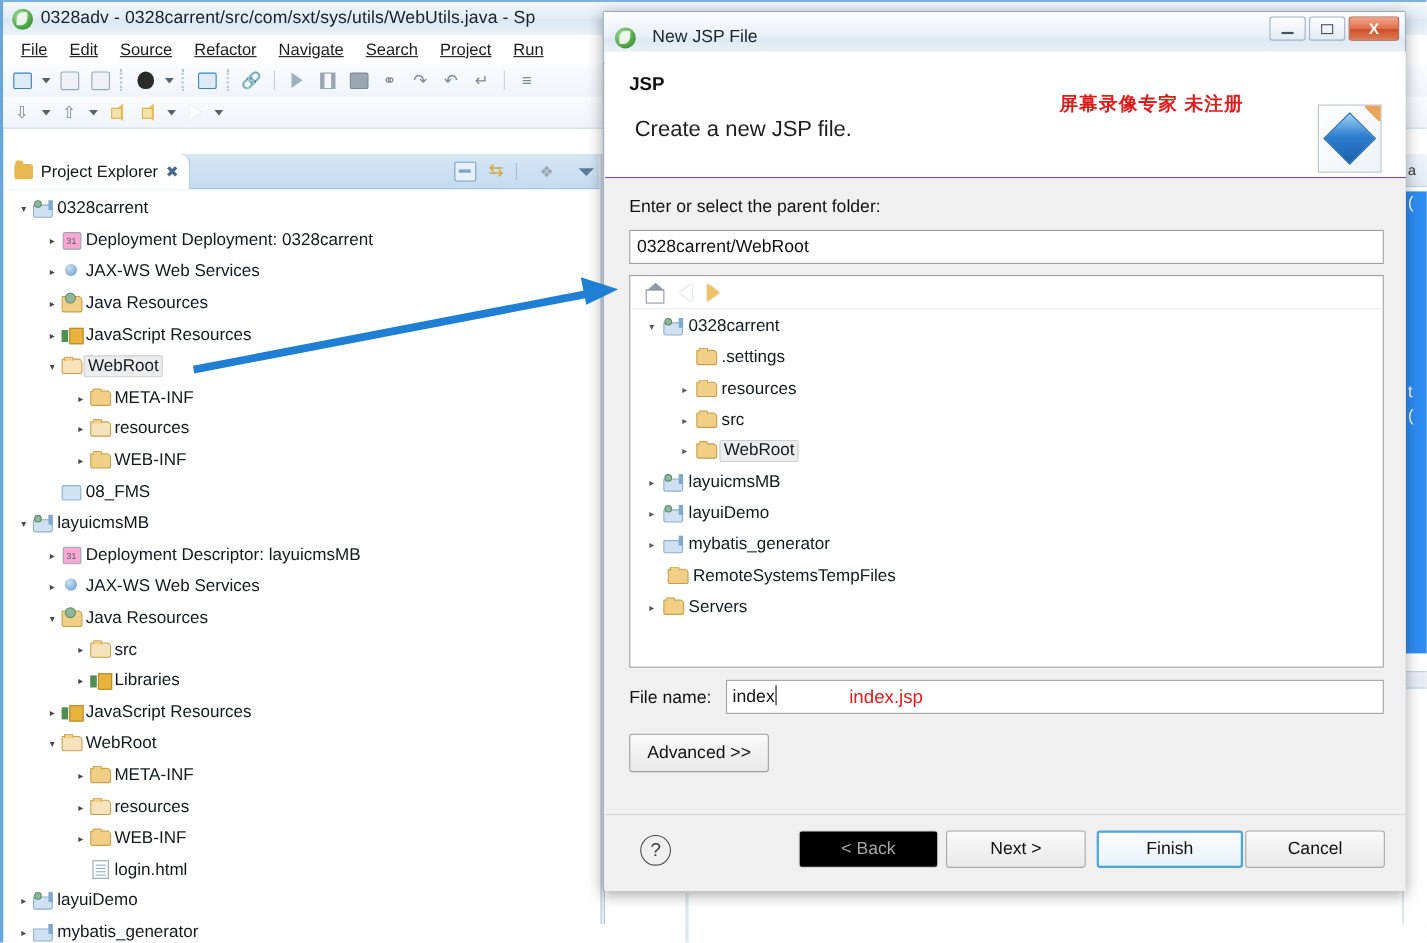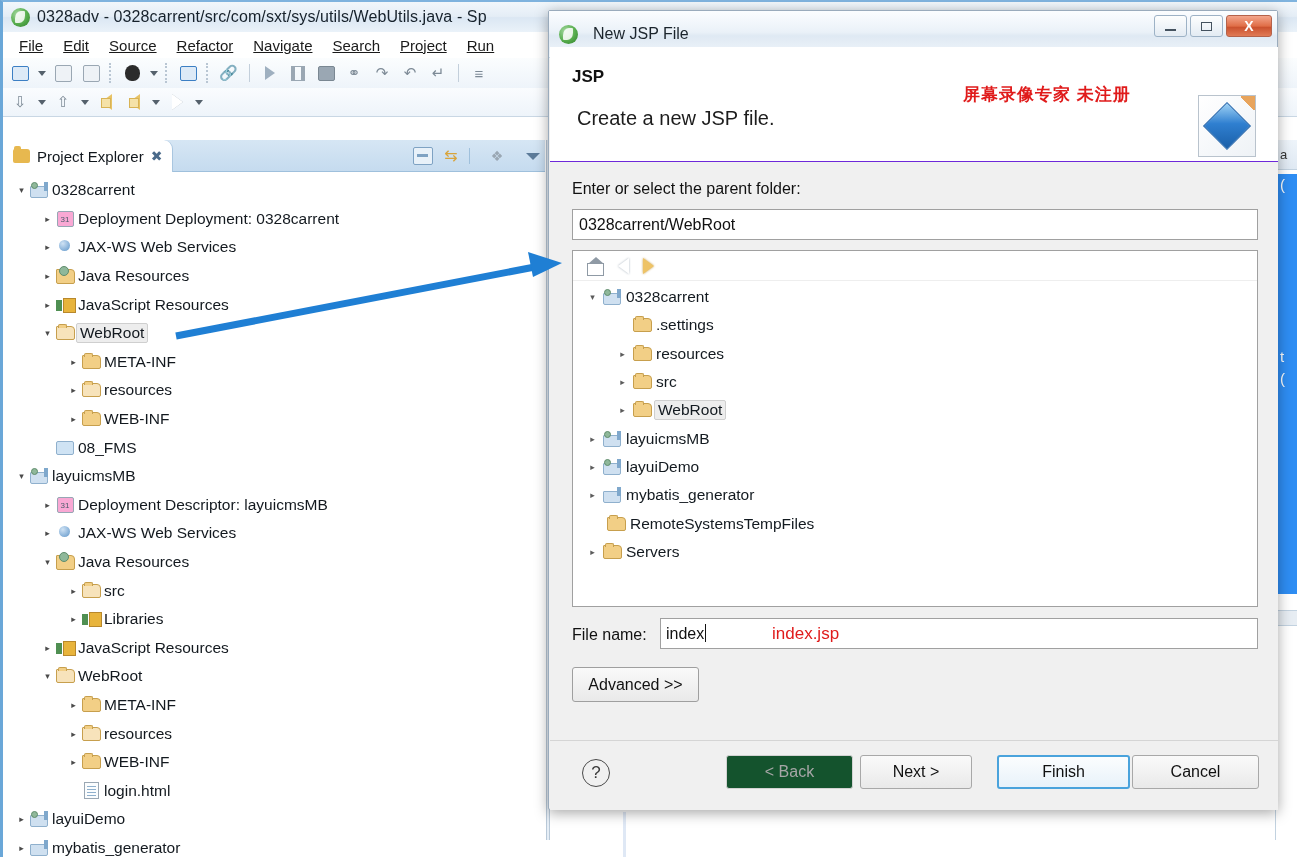--- a/index.html
+++ b/index.html
@@ -270,26 +270,26 @@
   .help-btn {
     position:absolute; left: 32px; top: 18px; width: 28px; height: 28px; border-radius:50%;
     border: 1.8px solid #4a4a4a; color:#3a3a3a; font-size: 17px;
     display:flex; align-items:center; justify-content:center;
   }
   .fbtn {
     position:absolute; top: 14px; height: 34px; border-radius:3px; font-size:16px;
     display:flex; align-items:center; justify-content:center;
     background: linear-gradient(to bottom,#fafafa,#e9e9e9); border:1px solid #a8a8a8; color:#111;
   }
-  .fbtn.disabled { color:#a6a6a6; border-color:#d2d2d2; background:#14532d; }
+  .fbtn.disabled { color:#a6a6a6; border-color:#d2d2d2; background:#000000; }
   .fbtn.default {
     border: 2px solid #4aa3dc; background: linear-gradient(to bottom,#fbfdfe,#e8f2fa);
   }
   .b-back { left: 176px; width: 127px; }
-  .b-next { left: 310px; width: 112px; }
+  .b-next { left: 310px; width: 127px; }
   .b-finish { left: 447px; width: 133px; }
   .b-cancel { left: 582px; width: 127px; }
 
   
   .annot-arrow { position: absolute; left: 0; top: 0; width: 1297px; height: 857px; pointer-events: none; }
   .vline-bottom { position:absolute; left: 623px; top: 812px; width: 3px; height: 45px; background: #dfe8f5; }
 </style>
 </head>
 <body>
 

